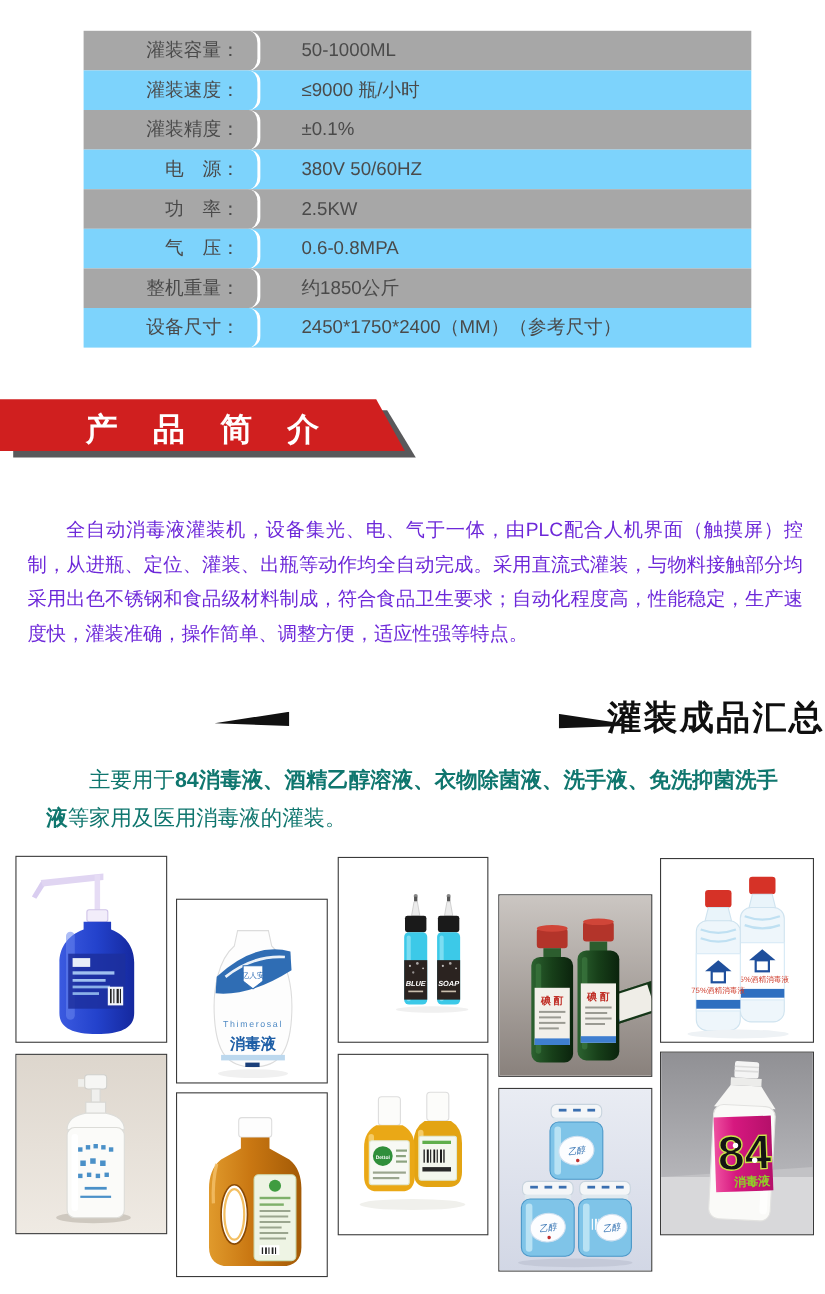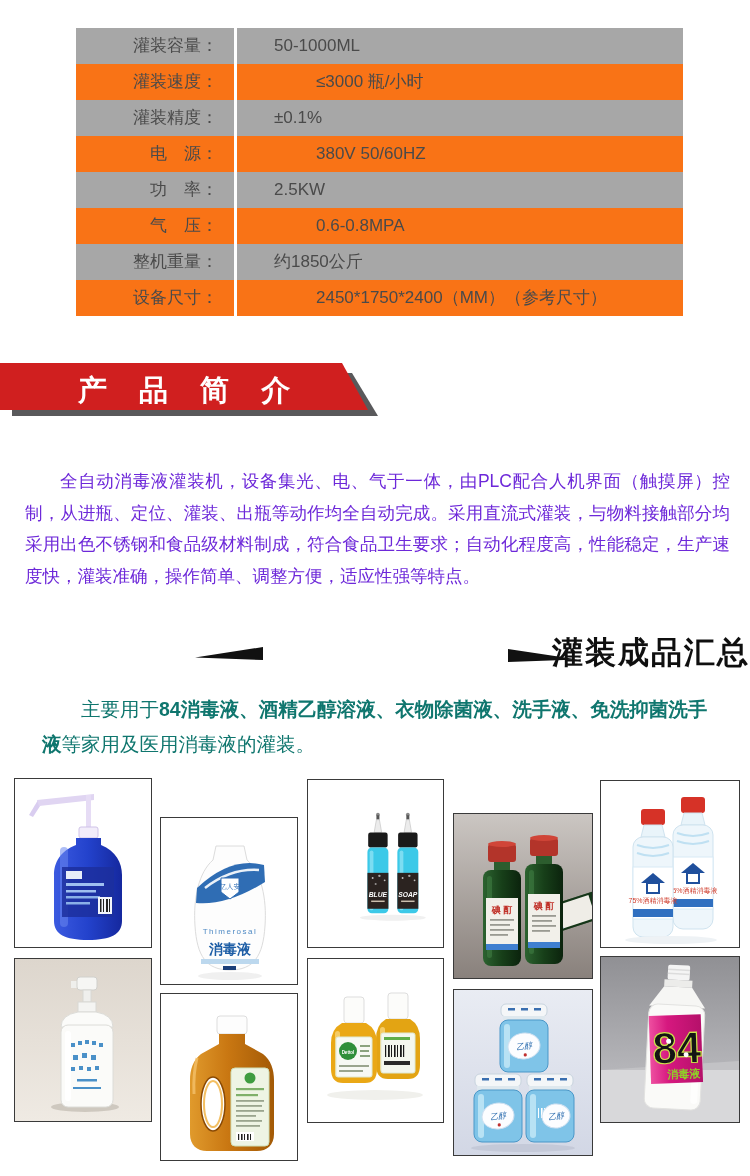--- a/index.html
+++ b/index.html
@@ -3,23 +3,23 @@
 <meta charset="utf-8">
 <style>
   html,body{margin:0;padding:0;background:#fff;}
   .page{position:relative;width:750px;height:1176px;background:#fff;overflow:hidden;
         font-family:"Liberation Sans","DejaVu Sans",sans-serif;color:#3c3c3c;}
 
   
   .spec-table{position:absolute;left:76px;top:28px;width:607px;}
   .spec-row{display:flex;height:36px;line-height:36px;font-size:17px;color:#4a4a4a;}
   .spec-row.dark{background:#a7a7a7;}
-  .spec-row.light{background:#f97316;gap:42px;}
+  .spec-row.light{background:#7dd3fc;}
   .spec-label{width:161px;box-sizing:border-box;text-align:right;padding-right:16px;
-              border-right:3px solid #fff;}
+              border-right:3px solid #fff;border-radius:11px;}
   .spec-value{flex:1;padding-left:37px;}
 
   
   .banner{position:absolute;left:0;top:358px;width:420px;height:66px;}
   .banner svg{position:absolute;left:0;top:0;}
   .banner-title{position:absolute;left:78px;top:13px;font-size:29px;font-weight:bold;
                 color:#fff;letter-spacing:12px;white-space:nowrap;}
 
   
   .intro{position:absolute;left:25px;top:466px;width:705px;margin:0;font-size:17.5px;
@@ -47,21 +47,21 @@
 
 <div class="page">
 
   <div class="spec-table">
     <div class="spec-row dark">
       <div class="spec-label">灌装容量：</div>
       <div class="spec-value">50-1000ML</div>
     </div>
     <div class="spec-row light">
       <div class="spec-label">灌装速度：</div>
-      <div class="spec-value">≤3000 瓶/小时</div>
+      <div class="spec-value">≤9000 瓶/小时</div>
     </div>
     <div class="spec-row dark">
       <div class="spec-label">灌装精度：</div>
       <div class="spec-value">±0.1%</div>
     </div>
     <div class="spec-row light">
       <div class="spec-label">电　源：</div>
       <div class="spec-value">380V 50/60HZ</div>
     </div>
     <div class="spec-row dark">

